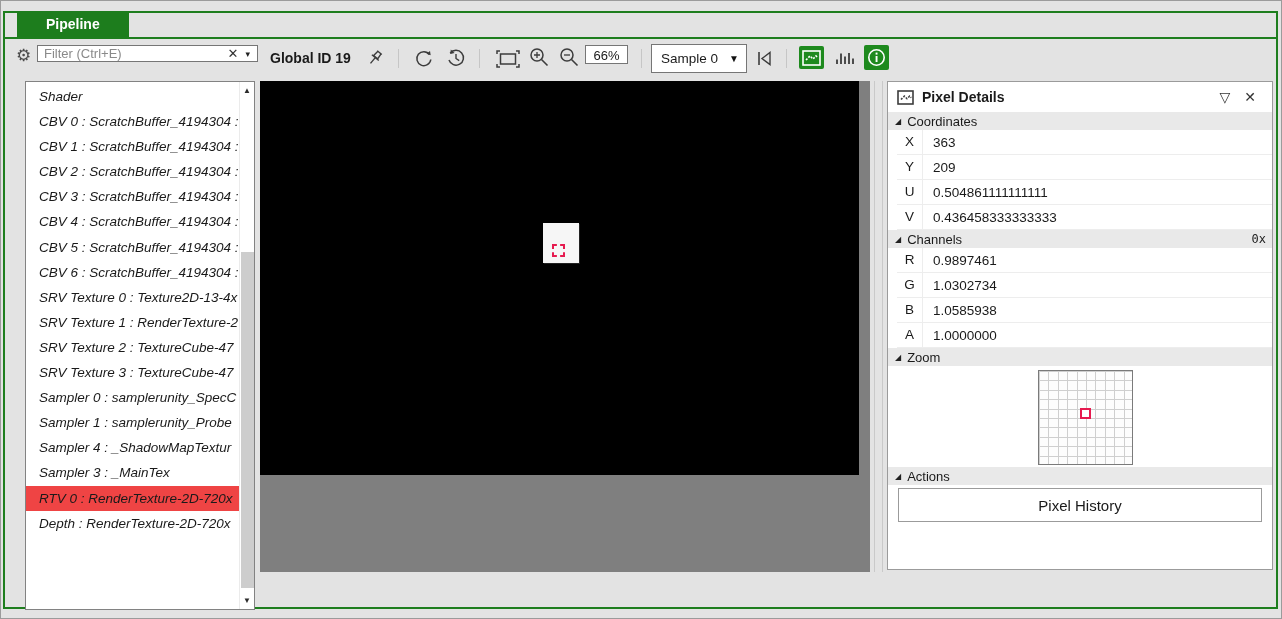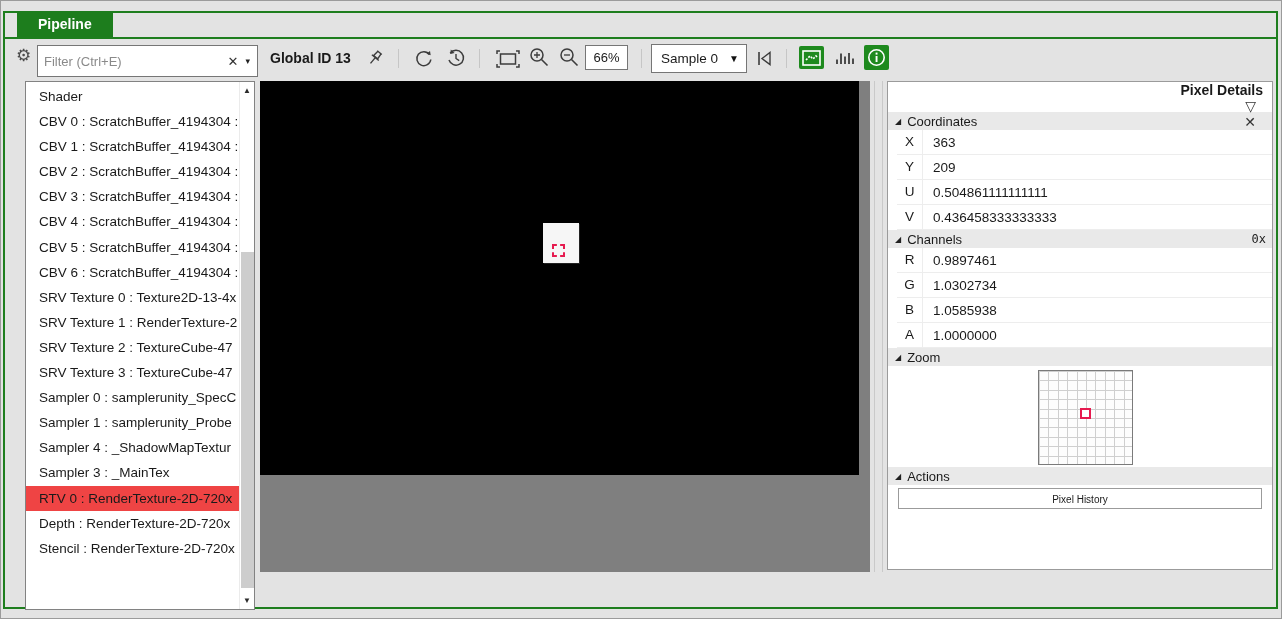--- a/index.html
+++ b/index.html
@@ -2,94 +2,94 @@
 <html><head>
 <meta charset="utf-8">
 <style>
   html,body{margin:0;padding:0;}
   body{font-family:"Liberation Sans",sans-serif;-webkit-font-smoothing:antialiased;}
   .window{position:relative;width:1282px;height:619px;background:#e3e3e3;border:1px solid #9b9b9b;box-sizing:border-box;overflow:hidden;}
 
   
   .green-frame{position:absolute;left:2px;top:10px;width:1275px;height:598px;border:2px solid #1e7e1e;box-sizing:border-box;pointer-events:none;}
   .tabstrip-line{position:absolute;left:2px;top:36px;width:1275px;height:2px;background:#1e7e1e;}
-  .tab-active{position:absolute;left:16px;top:10px;height:26px;line-height:26px;padding:0 21px;background:#1d7d1d;color:#fff;font-weight:bold;font-size:14px;}
+  .tab-active{position:absolute;left:16px;top:10px;height:26px;line-height:26px;padding:0 29px;background:#1d7d1d;color:#fff;font-weight:bold;font-size:14px;}
 
   
   .icon-btn{position:absolute;cursor:default;}
   .gear{font-size:17px;color:#4c4c4c;line-height:16px;}
-  .filter-box{position:absolute;left:36px;top:44px;width:221px;height:32px;background:#fff;border:1px solid #767676;box-sizing:border-box;display:flex;align-items:center;}
+  .filter-box{position:absolute;left:36px;top:44px;width:221px;height:17px;background:#fff;border:1px solid #767676;box-sizing:border-box;display:flex;align-items:center;}
   .filter-box input{flex:1;border:none;outline:none;font-family:"Liberation Sans",sans-serif;font-size:13px;color:#333;padding:0 0 0 6px;background:transparent;min-width:0;}
   .filter-box input::placeholder{color:#8a8a8a;}
   .filter-clear{font-size:13px;color:#333;padding:0 7px 0 2px;}
   .filter-drop{font-size:9px;color:#222;padding-right:7px;}
   .global-id{position:absolute;left:269px;top:49px;font-size:14px;font-weight:600;color:#1a1a1a;}
   .tsep{position:absolute;top:48px;width:1px;height:19px;background:#c6c6c6;}
-  .pct-box{position:absolute;left:584px;top:44px;width:43px;height:25px;background:#fff;border:1px solid #767676;box-sizing:border-box;text-align:center;}
+  .pct-box{position:absolute;left:584px;top:44px;width:43px;height:19px;background:#fff;border:1px solid #767676;box-sizing:border-box;text-align:center;}
   .pct-box input{width:100%;height:100%;border:none;outline:none;text-align:center;font-family:"Liberation Sans",sans-serif;font-size:13px;color:#1a1a1a;background:transparent;padding:0;}
   .sample-dd{position:absolute;left:650px;top:43px;width:96px;height:29px;background:#fff;border:1px solid #767676;box-sizing:border-box;display:flex;align-items:center;font-size:13.5px;color:#1a1a1a;}
   .sample-dd .lbl{padding-left:9px;flex:1;}
   .sample-dd .arr{font-size:10px;padding-right:7px;color:#111;}
   .green-btn{position:absolute;background:#1e8a1e;border-radius:2px;display:flex;align-items:center;justify-content:center;}
 
   
   .reslist{position:absolute;left:24px;top:80px;width:230px;height:529px;background:#fff;border:1px solid #828282;box-sizing:border-box;overflow:hidden;}
   .reslist .rows{position:absolute;left:0;top:2px;right:15px;}
-  .resrow{height:25.1px;line-height:25.1px;font-size:13.5px;color:#1a1a1a;padding-left:13px;white-space:nowrap;overflow:hidden;}
+  .resrow{height:25.1px;line-height:25.1px;font-size:13.5px;color:#1a1a1a;padding-left:13px;white-space:nowrap;overflow:hidden;font-style:italic;}
   .resrow.section{padding-left:6px;background:#ececec;}
   .resrow.section .tri{font-size:8px;margin-right:6px;vertical-align:1px;color:#222;}
   .resrow.selected{background:#ef4444;}
   .vsb{position:absolute;right:0;top:0;width:15px;height:100%;background:#fff;border-left:1px solid #ebebeb;box-sizing:border-box;}
   .vsb .arrow{position:absolute;left:0;width:100%;text-align:center;font-size:8px;color:#2b2b2b;}
   .vsb .thumb{position:absolute;left:1px;width:13px;background:#cdcdcd;}
 
   
   .canvas{position:absolute;left:259px;top:80px;width:610px;height:491px;background:#7f7f7f;overflow:hidden;}
   .canvas .tex{position:absolute;left:0;top:0;width:599px;height:394px;background:#000;}
   .sprite{position:absolute;left:283px;top:142px;width:36px;height:40px;background:#f6f6f6;box-shadow:1px 1px 0 rgba(60,60,60,.55);}
   .picked{position:absolute;left:292px;top:163px;width:13px;height:13px;border:2px dashed #e61a4f;box-sizing:border-box;}
   .splitter{position:absolute;left:873px;top:80px;width:9px;height:491px;border-left:1px solid #c9c9c9;border-right:1px solid #c9c9c9;box-sizing:border-box;}
 
   
   .panel{position:absolute;left:886px;top:80px;width:386px;height:489px;background:#fff;border:1px solid #9b9b9b;box-sizing:border-box;font-size:13.5px;color:#1a1a1a;}
-  .panel-header{height:30px;display:flex;align-items:flex-end;padding:0 9px;flex-direction:column;}
+  .panel-header{height:30px;display:flex;align-items:center;padding:0 9px;}
   .panel-title{font-weight:bold;font-size:14px;margin-left:8px;flex:1;}
   .panel-header .hicon{font-size:14px;color:#333;padding:0 7px;}
   .sec-header{height:18px;background:#e9e9e9;display:flex;align-items:center;padding-left:7px;font-size:13px;}
   .sec-header .tri{font-size:8px;margin-right:6px;color:#222;}
   .sec-header .badge{margin-left:auto;margin-right:6px;font-family:"DejaVu Sans Mono",monospace;font-size:12px;color:#222;}
   .kvrow{display:flex;align-items:center;height:25px;margin-left:9px;border-bottom:1px solid #ededed;box-sizing:border-box;}
   .kvrow .k{width:25px;text-align:center;border-right:1px solid #ededed;align-self:stretch;line-height:24px;}
   .kvrow .v{padding-left:10px;}
   .zoom-body{position:relative;height:97px;}
   .zoom-grid{position:absolute;left:150px;top:4px;width:95px;height:95px;background:#fdfdfd;border:1px solid #7a7a7a;box-sizing:border-box;
      background-image:repeating-linear-gradient(to right,#cfcfcf 0 1px,transparent 1px 9.4px),repeating-linear-gradient(to bottom,#cfcfcf 0 1px,transparent 1px 9.4px);}
   .zoom-marker{position:absolute;left:41px;top:37px;width:11px;height:11px;border:2px dashed #e61a4f;box-sizing:border-box;background:#fff;}
-  .action-btn{display:block;margin:3px 10px 0 10px;height:21px;line-height:19px;width:calc(100% - 20px);background:#fff;border:1px solid #9b9b9b;box-sizing:border-box;text-align:center;font-size:10px;color:#1a1a1a;}
+  .action-btn{display:block;margin:3px 10px 0 10px;height:34px;line-height:19px;width:calc(100% - 20px);background:#fff;border:1px solid #9b9b9b;box-sizing:border-box;text-align:center;font-size:15px;color:#1a1a1a;}
   .gap{height:4px;}
   svg{display:block;}
 </style>
 </head>
 <body>
 
 <div class="window">
 
   <div class="green-frame"></div>
   <div class="tabstrip-line"></div>
   <div class="tab-active">Pipeline</div>
 
   <div class="icon-btn gear" style="left:15px;top:47px;">⚙</div>
 
   <div class="filter-box">
     <input type="text" placeholder="Filter (Ctrl+E)" style="">
     <span class="filter-clear">✕</span>
     <span class="filter-drop">▾</span>
   </div>
 
-  <span class="global-id">Global ID 13</span>
+  <span class="global-id">Global ID 19</span>
 
   <div class="icon-btn" style="left:364px;top:47px;">
     <svg width="20" height="20" viewBox="0 0 20 20">
       <g transform="rotate(40 10 10)" fill="none" stroke="#3c3c3c" stroke-width="1.4">
         <path d="M7 3h6M8 3l-.6 6h5.2L12 3M5.5 9.5h9M10 9.5V17"></path>
       </g>
     </svg>
   </div>
 
   <div class="tsep" style="left:397px;"></div>
@@ -196,21 +196,20 @@
       <div class="resrow">SRV Texture 0 : Texture2D-13-4x</div>
       <div class="resrow">SRV Texture 1 : RenderTexture-2</div>
       <div class="resrow">SRV Texture 2 : TextureCube-47</div>
       <div class="resrow">SRV Texture 3 : TextureCube-47</div>
       <div class="resrow">Sampler 0 : samplerunity_SpecC</div>
       <div class="resrow">Sampler 1 : samplerunity_Probe</div>
       <div class="resrow">Sampler 4 : _ShadowMapTextur</div>
       <div class="resrow">Sampler 3 : _MainTex</div>
       <div class="resrow selected">RTV 0 : RenderTexture-2D-720x</div>
       <div class="resrow">Depth : RenderTexture-2D-720x</div>
-      <div class="resrow">Stencil : RenderTexture-2D-720x</div>
     </div>
     <div class="vsb">
       <span class="arrow" style="top:4px;">▲</span>
       <div class="thumb" style="top:170px;height:336px;"></div>
       <span class="arrow" style="bottom:4px;">▼</span>
     </div>
   </div>
 
   <div class="canvas">
     <div class="tex"></div>

